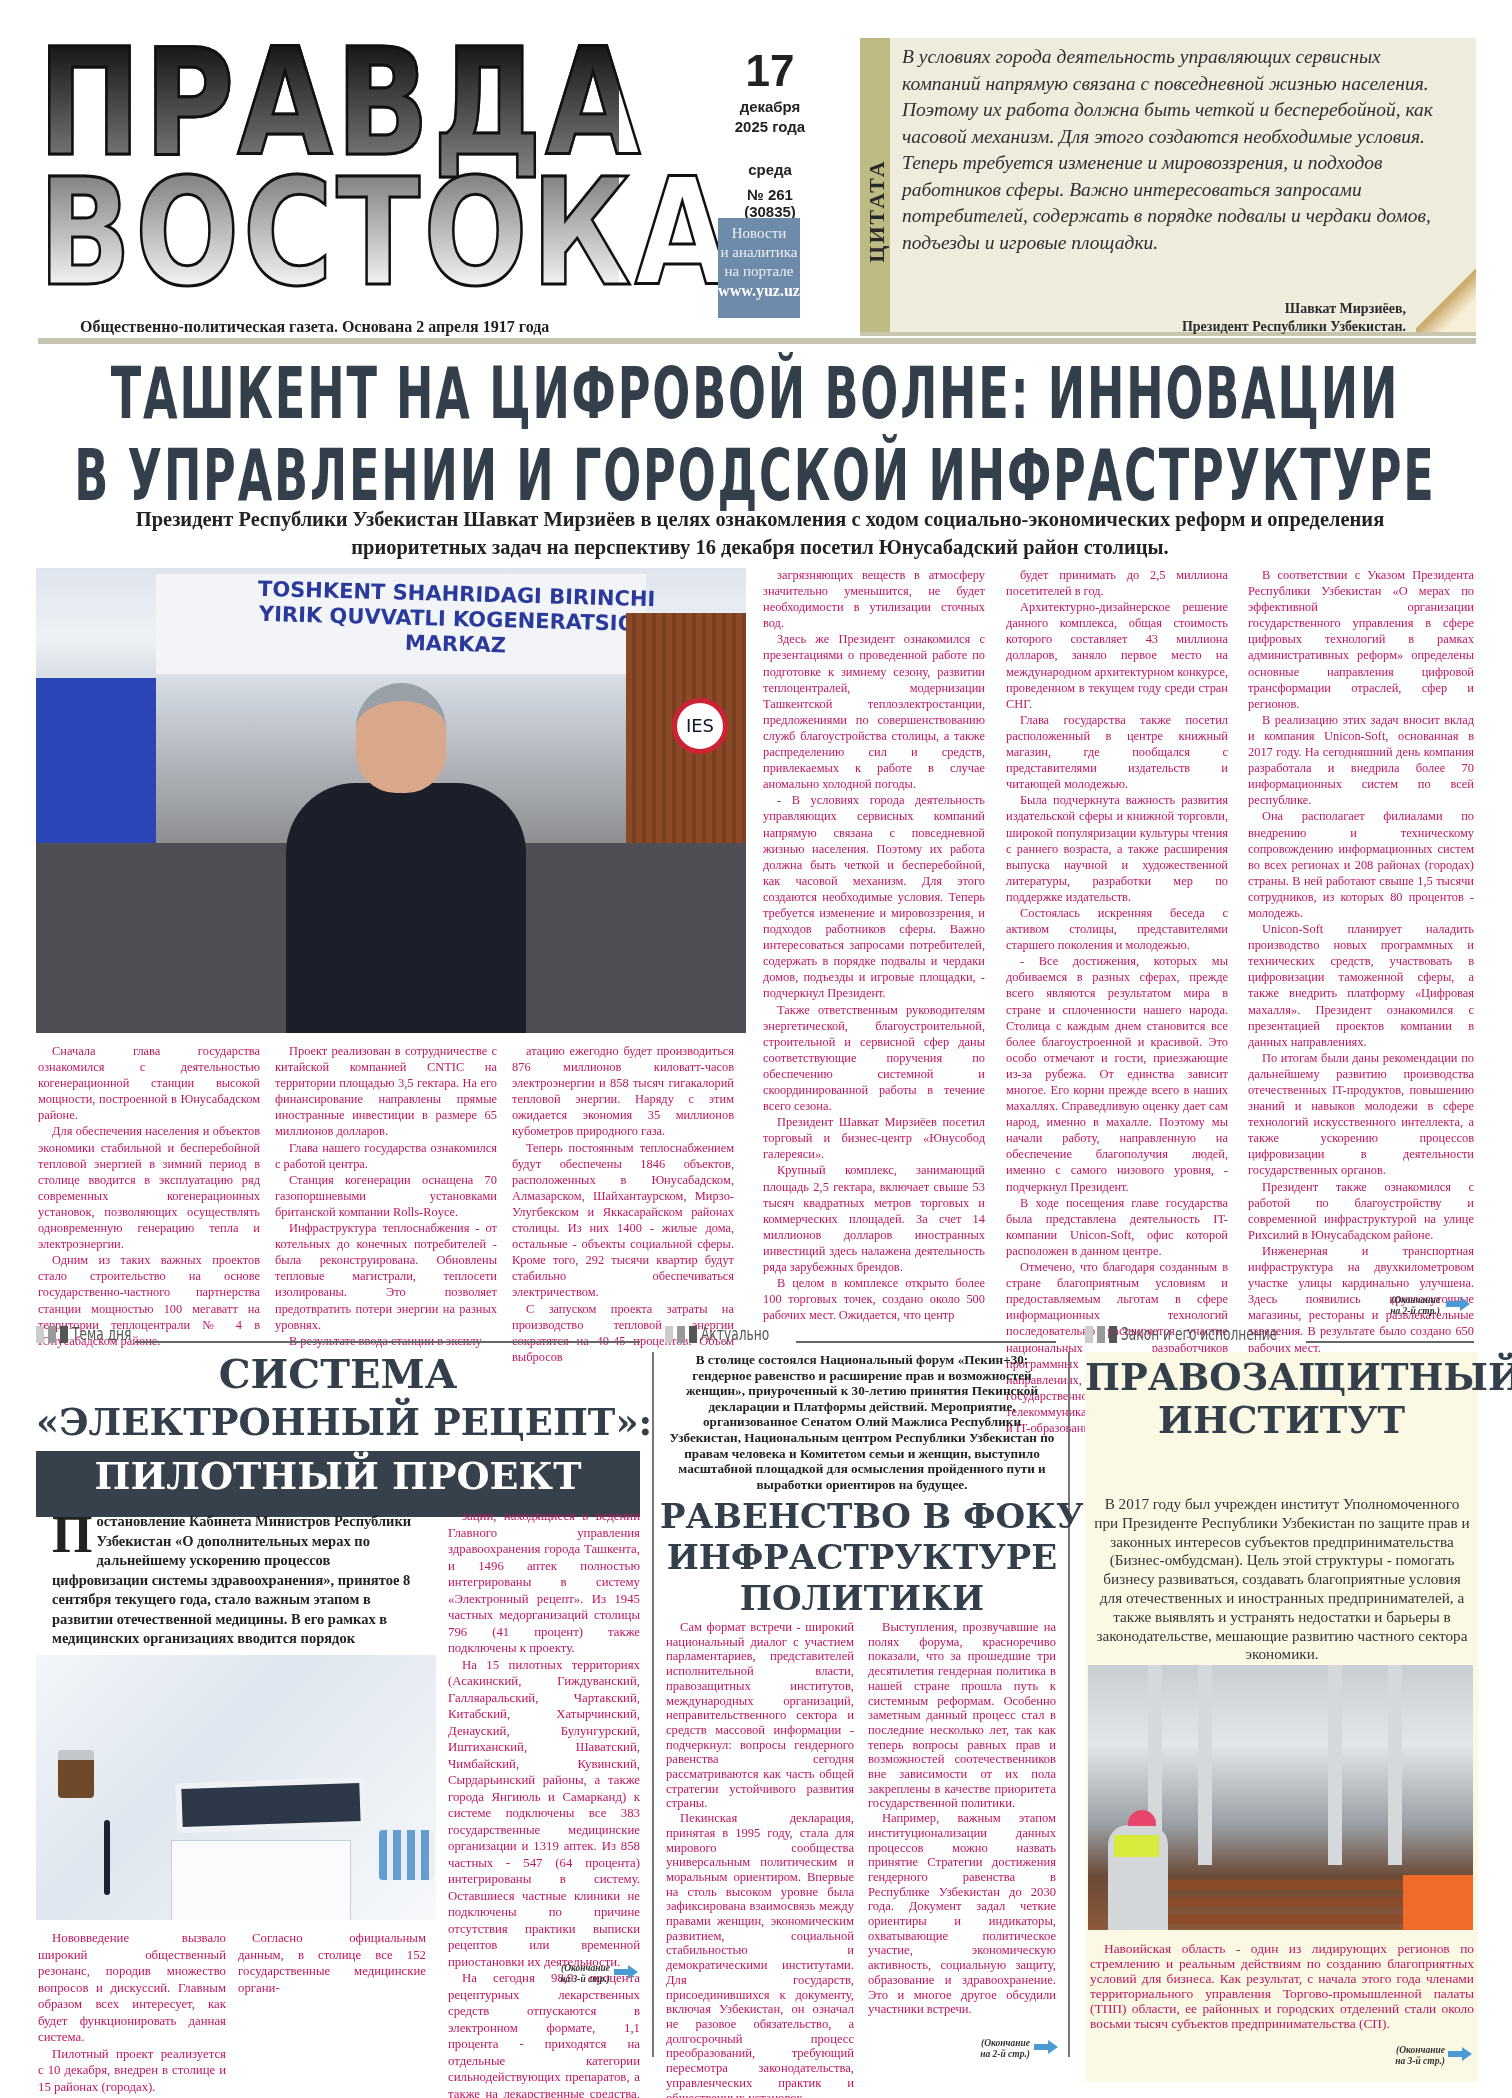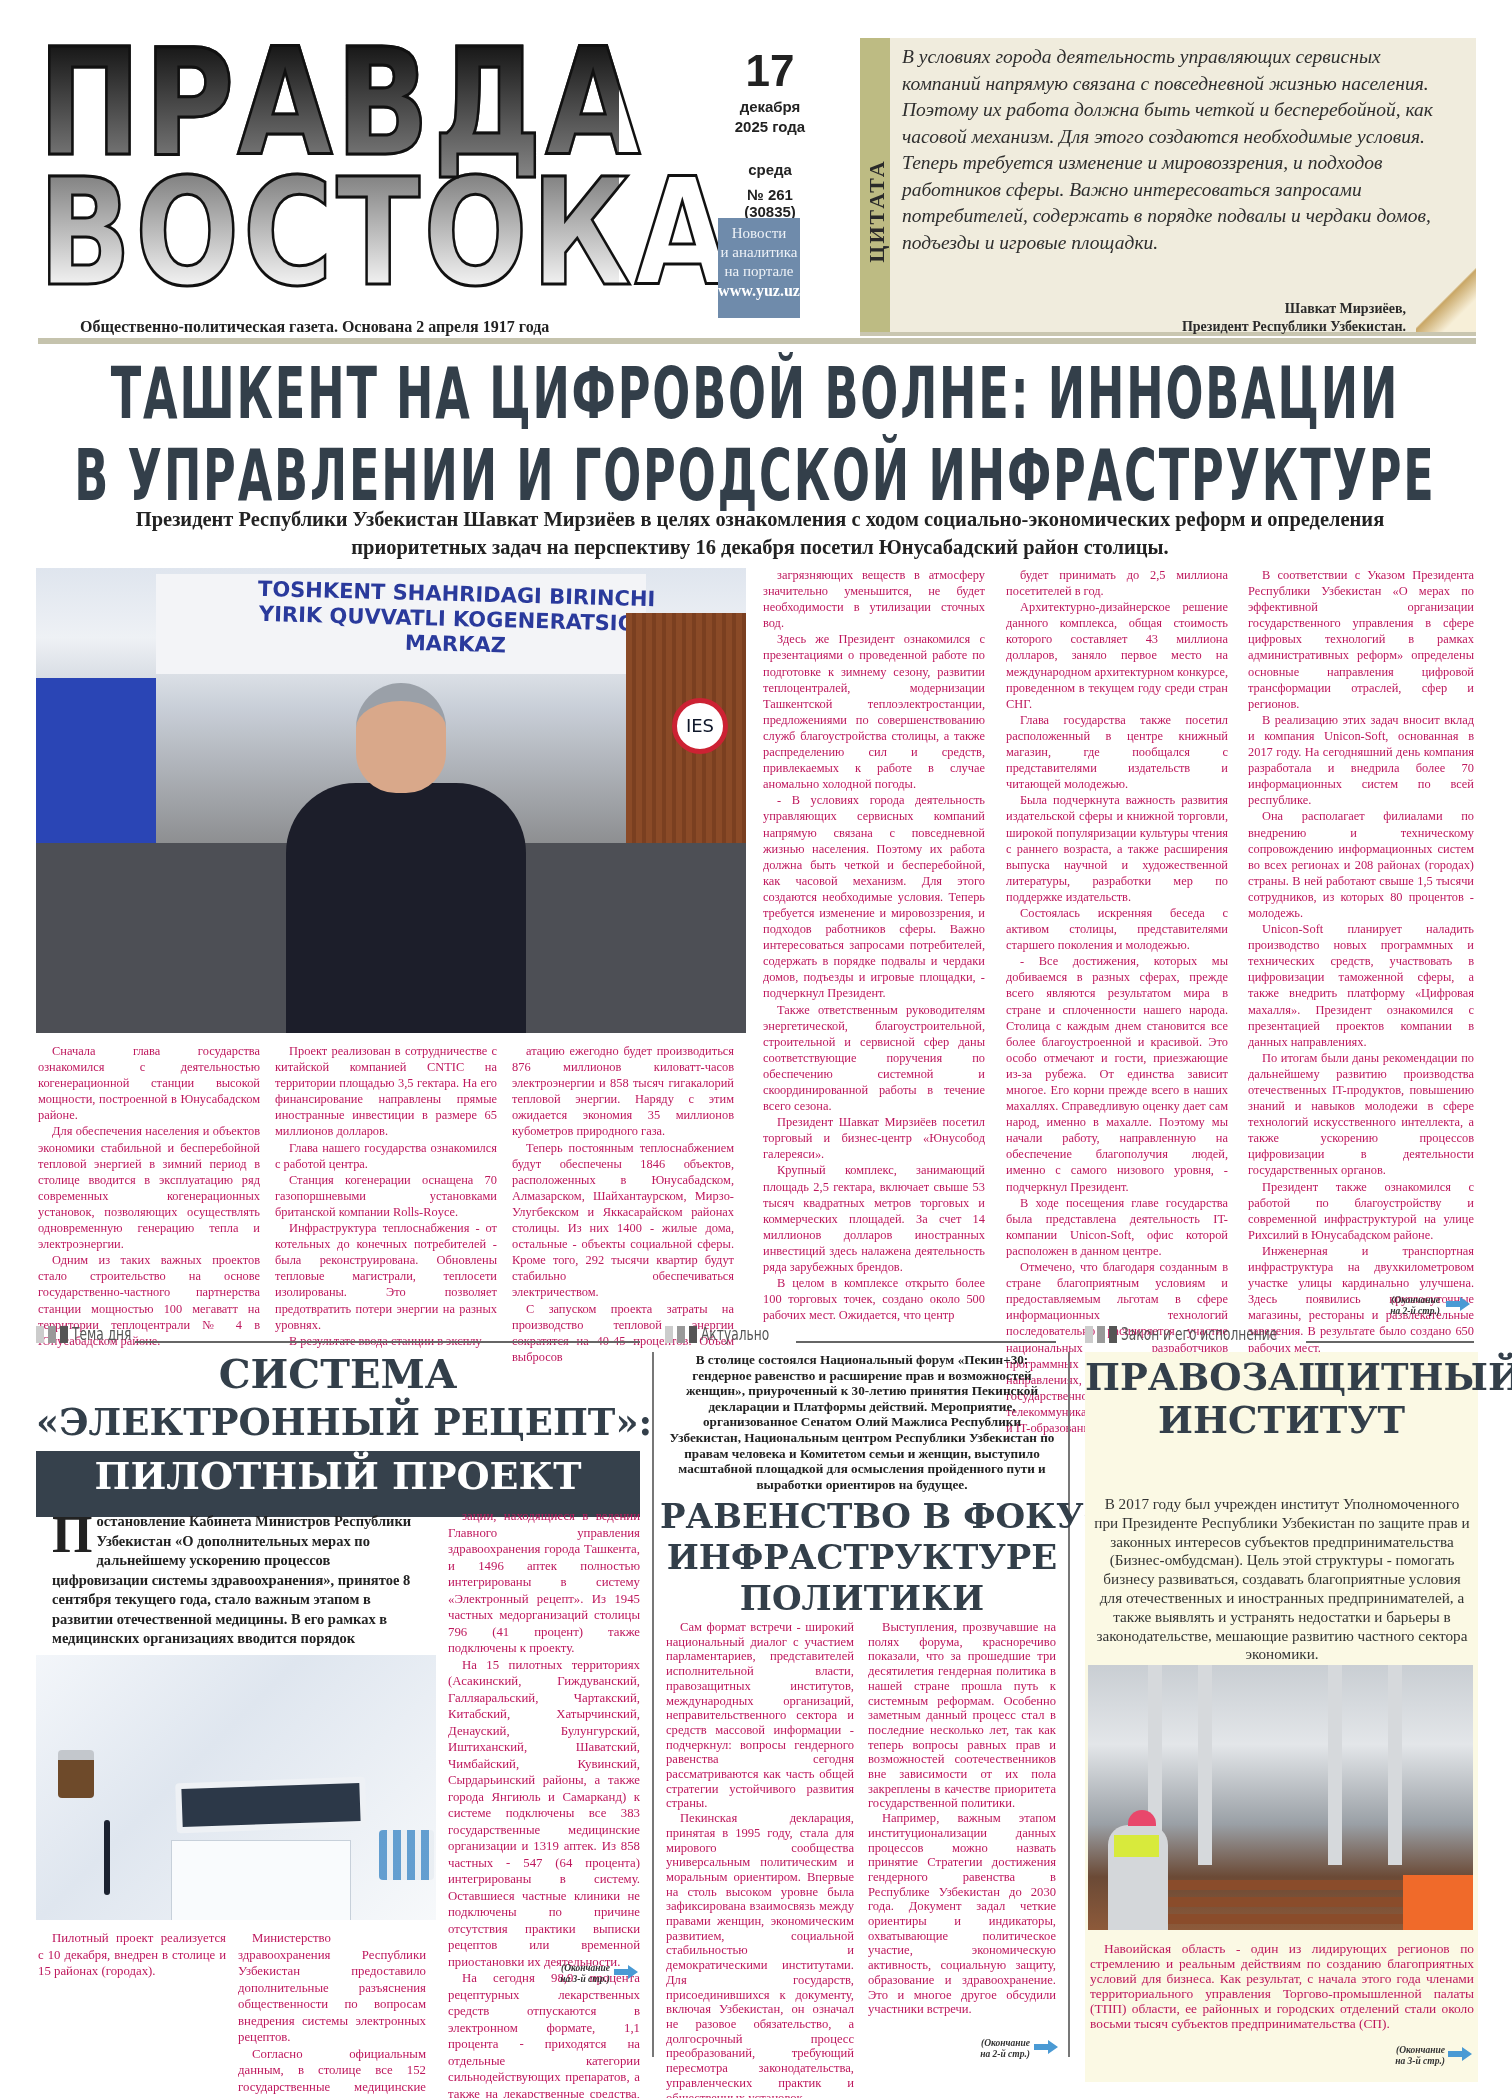--- a/index.html
+++ b/index.html
@@ -199,24 +199,24 @@
 
 <div class="photo-med">
   <div class="bottle"></div>
   <div class="pen"></div>
   <div class="paper"></div>
   <div class="tablet"></div>
   <div class="pills"></div>
 </div>
 
 <div class="col" id="rc0" style="left:38px; top:1930px; width:188px; font-size:12.8px; line-height:16.5px;">
+    <p>Нововведение вызвало широкий общественный резонанс, породив множество вопросов и дискуссий. Главным образом всех интересует, как будет функционировать данная система.</p>
     <p>Пилотный проект реализуется с 10 декабря, внедрен в столице и 15 районах (городах).</p>
   </div>
 <div class="col" id="rc1" style="left:238px; top:1930px; width:188px; font-size:12.8px; line-height:16.5px;">
-    <p>Министерство здравоохранения Республики Узбекистан предоставило дополнительные разъяснения общественности по вопросам внедрения системы электронных рецептов.</p>
     <p>Согласно официальным данным, в столице все 152 государственные медицинские органи-</p>
   </div>
 <div class="col" id="rc2" style="left:448px; top:1508px; width:192px; font-size:12.8px; line-height:16.5px;">
     <p>зации, находящиеся в ведении Главного управления здравоохранения города Ташкента, и 1496 аптек полностью интегрированы в систему «Электронный рецепт». Из 1945 частных медорганизаций столицы 796 (41 процент) также подключены к проекту.</p>
     <p>На 15 пилотных территориях (Асакинский, Гиждуванский, Галляаральский, Чартакский, Китабский, Хатырчинский, Денауский, Булунгурский, Иштиханский, Шаватский, Чимбайский, Кувинский, Сырдарьинский районы, а также города Янгиюль и Самарканд) к системе подключены все 383 государственные медицинские организации и 1319 аптек. Из 858 частных - 547 (64 процента) интегрированы в систему. Оставшиеся частные клиники не подключены по причине отсутствия практики выписки рецептов или временной приостановки их деятельности.</p>
     <p>На сегодня 98,9 процента рецептурных лекарственных средств отпускаются в электронном формате, 1,1 процента - приходятся на отдельные категории сильнодействующих препаратов, а также на лекарственные средства, содержащие наркотические и психотропные вещества, отпускаемые по традиционным специальным бумажным рецептурным бланкам.</p>
   </div>
 
 <div class="cont-note" style="left:540px; top:1963px; width:70px;">
   <div>(Окончание</div>

